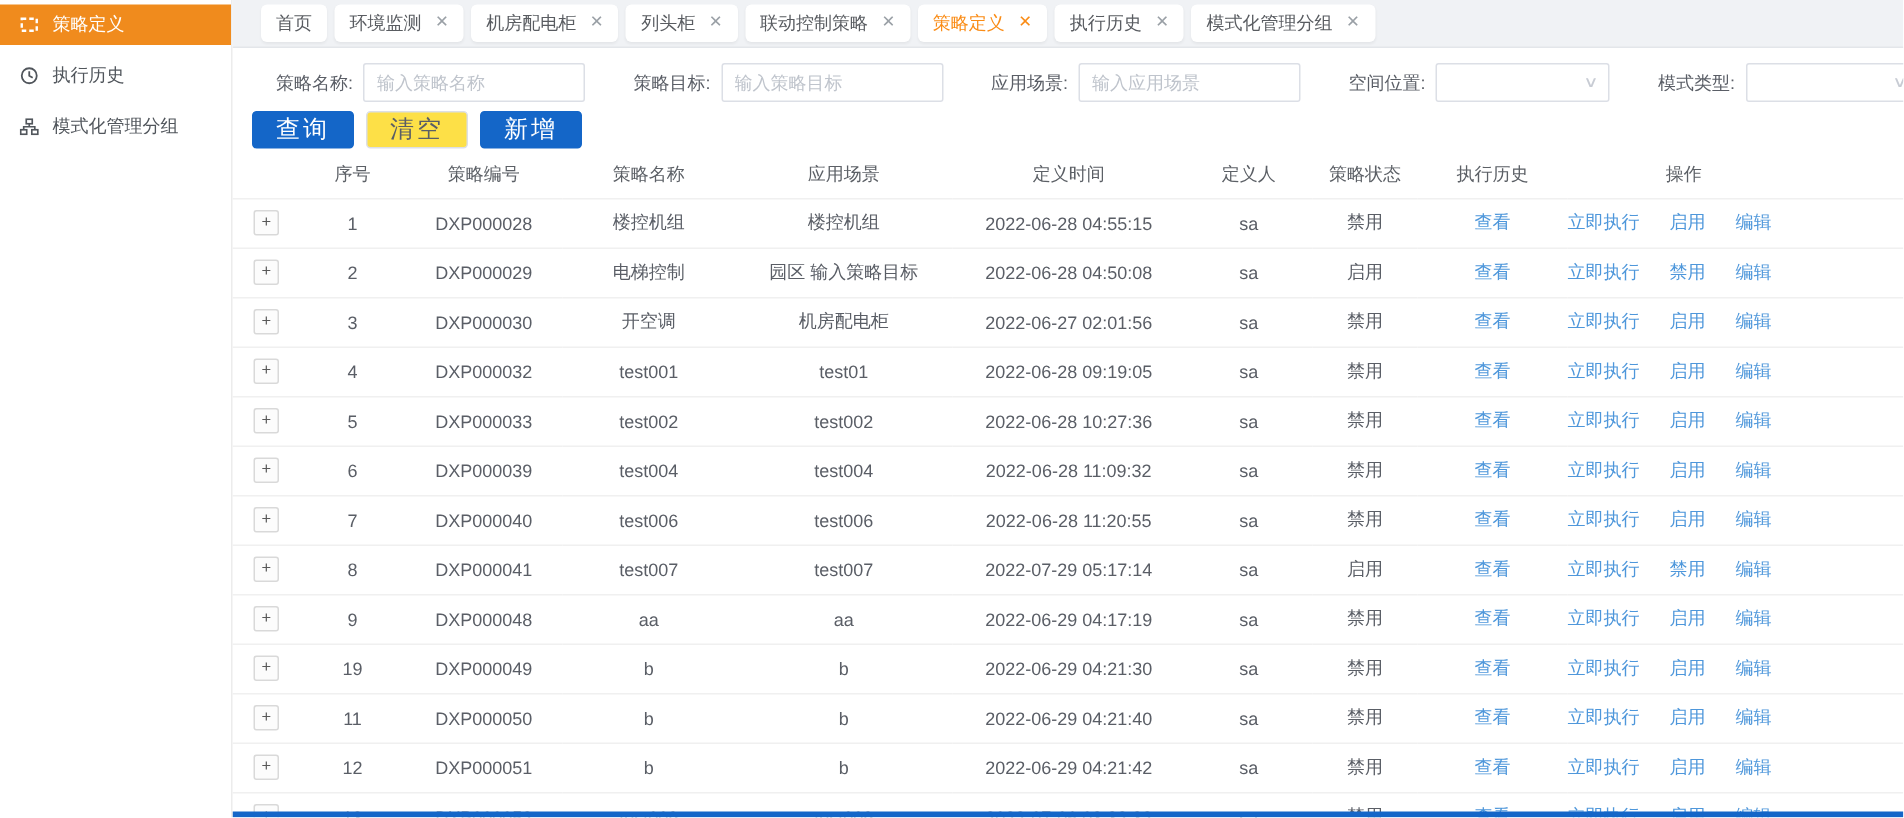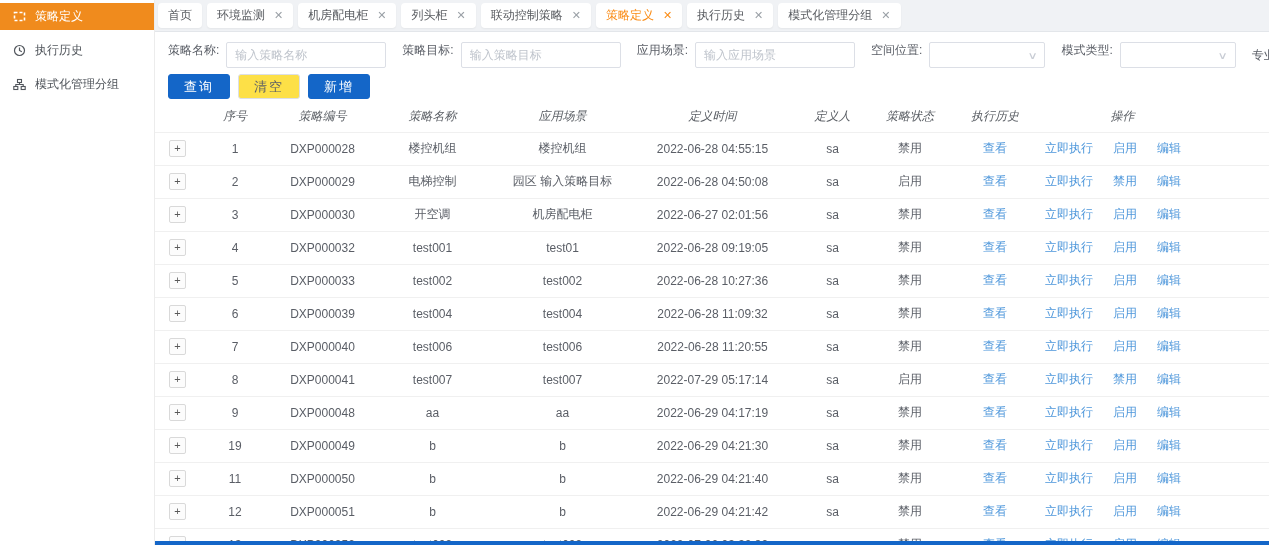--- a/index.html
+++ b/index.html
@@ -14,51 +14,51 @@
   .side-item svg { flex:none; }
   .side-item.active { background:var(--accent_orange,#f08b1d); color:#fff; }
   .side-item.active svg * { stroke:#fff; }
   .side-item svg * { stroke:#51565c; }
 
   
   .main { flex:1; display:flex; flex-direction:column; position:relative; overflow:hidden; }
 
   
   .tabbar { height:32px; flex:none; background:#f0f2f5; border-bottom:1px solid #e3e6ea;
-    display:flex; align-items:center; padding-left:3px; }
+    display:flex; align-items:center; padding-left:19px; }
   .tab { display:inline-flex; align-items:center; gap:9px; height:25px; padding:0 10px;
     background:#fff; border-radius:4px; margin-right:5px; color:#595c61; cursor:pointer;
     box-shadow:0 1px 2px rgba(0,0,0,.05); white-space:nowrap; }
   .tab-x { font-size:11px; color:#9aa0a6; line-height:1; cursor:pointer; }
   .tab.active .tab-label, .tab.active .tab-x { color:var(--tab_active_orange,#fa8c16); }
 
   
   .filters { display:flex; align-items:center; margin:10px 0 0 13px; }
-  .fgroup { display:flex; margin-right:16px; white-space:nowrap; }
+  .fgroup { display:flex; align-items:center; margin-right:16px; white-space:nowrap;margin-left:16px; }
   .flabel { margin-right:7px; color:#5a5e66; }
-  .fin { width:160px; height:26px; border:1px solid #dcdfe6; border-radius:2px;
+  .fin { width:148px; height:26px; border:1px solid #dcdfe6; border-radius:2px;
     padding:0 8px; font-size:12px; color:#333; outline:none;
     font-family:"Liberation Sans","DejaVu Sans",sans-serif; }
   .fin::placeholder { color:#bfc4cc; }
   .fselect { width:116px; height:26px; border:1px solid #dcdfe6; border-radius:2px;
     display:flex; align-items:center; justify-content:flex-end; padding-right:8px;
     background:#fff; cursor:pointer; }
   .chev { color:#c8ccd4; font-size:10px; transform:scaleX(1.4); }
 
   
   .btnrow { display:flex; gap:8px; margin:6px 0 0 13px; }
-  .btn { height:25px; padding:0 15px; font-size:13px; border-radius:3px; cursor:pointer;
+  .btn { height:25px; padding:0 15px; font-size:16px; border-radius:3px; cursor:pointer;
     font-family:Liberation Mono, monospace; letter-spacing:2px; }
   .btn.primary { background:var(--primary_blue,#1466c8); color:#fff; border:1px solid var(--primary_blue,#1466c8); }
   .btn.plain { background:#fde047; color:#5a5e66; border:1px solid #dcdfe6; }
 
   
   table { width:1114px; border-collapse:collapse; table-layout:fixed; margin-top:3px;
     text-align:center; font-size:12px; color:#5a5e66; }
-  thead th { height:30px; font-weight:400; color:#5c6066;font-style:italic; }
+  thead th { height:30px; font-weight:400; color:#5c6066; }
   tbody td { height:33px; border-top:1px solid #f0f0f0; white-space:nowrap; overflow:hidden; }
   .expand { display:inline-flex; width:17px; height:17px; border:1px solid #d9d9d9;
     border-radius:2px; background:#fcfcfc; align-items:center; justify-content:center;
     font-size:11px; color:#595959; line-height:1; cursor:pointer; }
   .link { color:var(--link_blue,#4e97db); cursor:pointer; }
   .link.danger { color:var(--danger_red,#f05e5e); }
   .acts { display:inline-flex; gap:20px; }
 
   
   .hscroll { position:absolute; left:0; right:0; bottom:0; height:4px;

